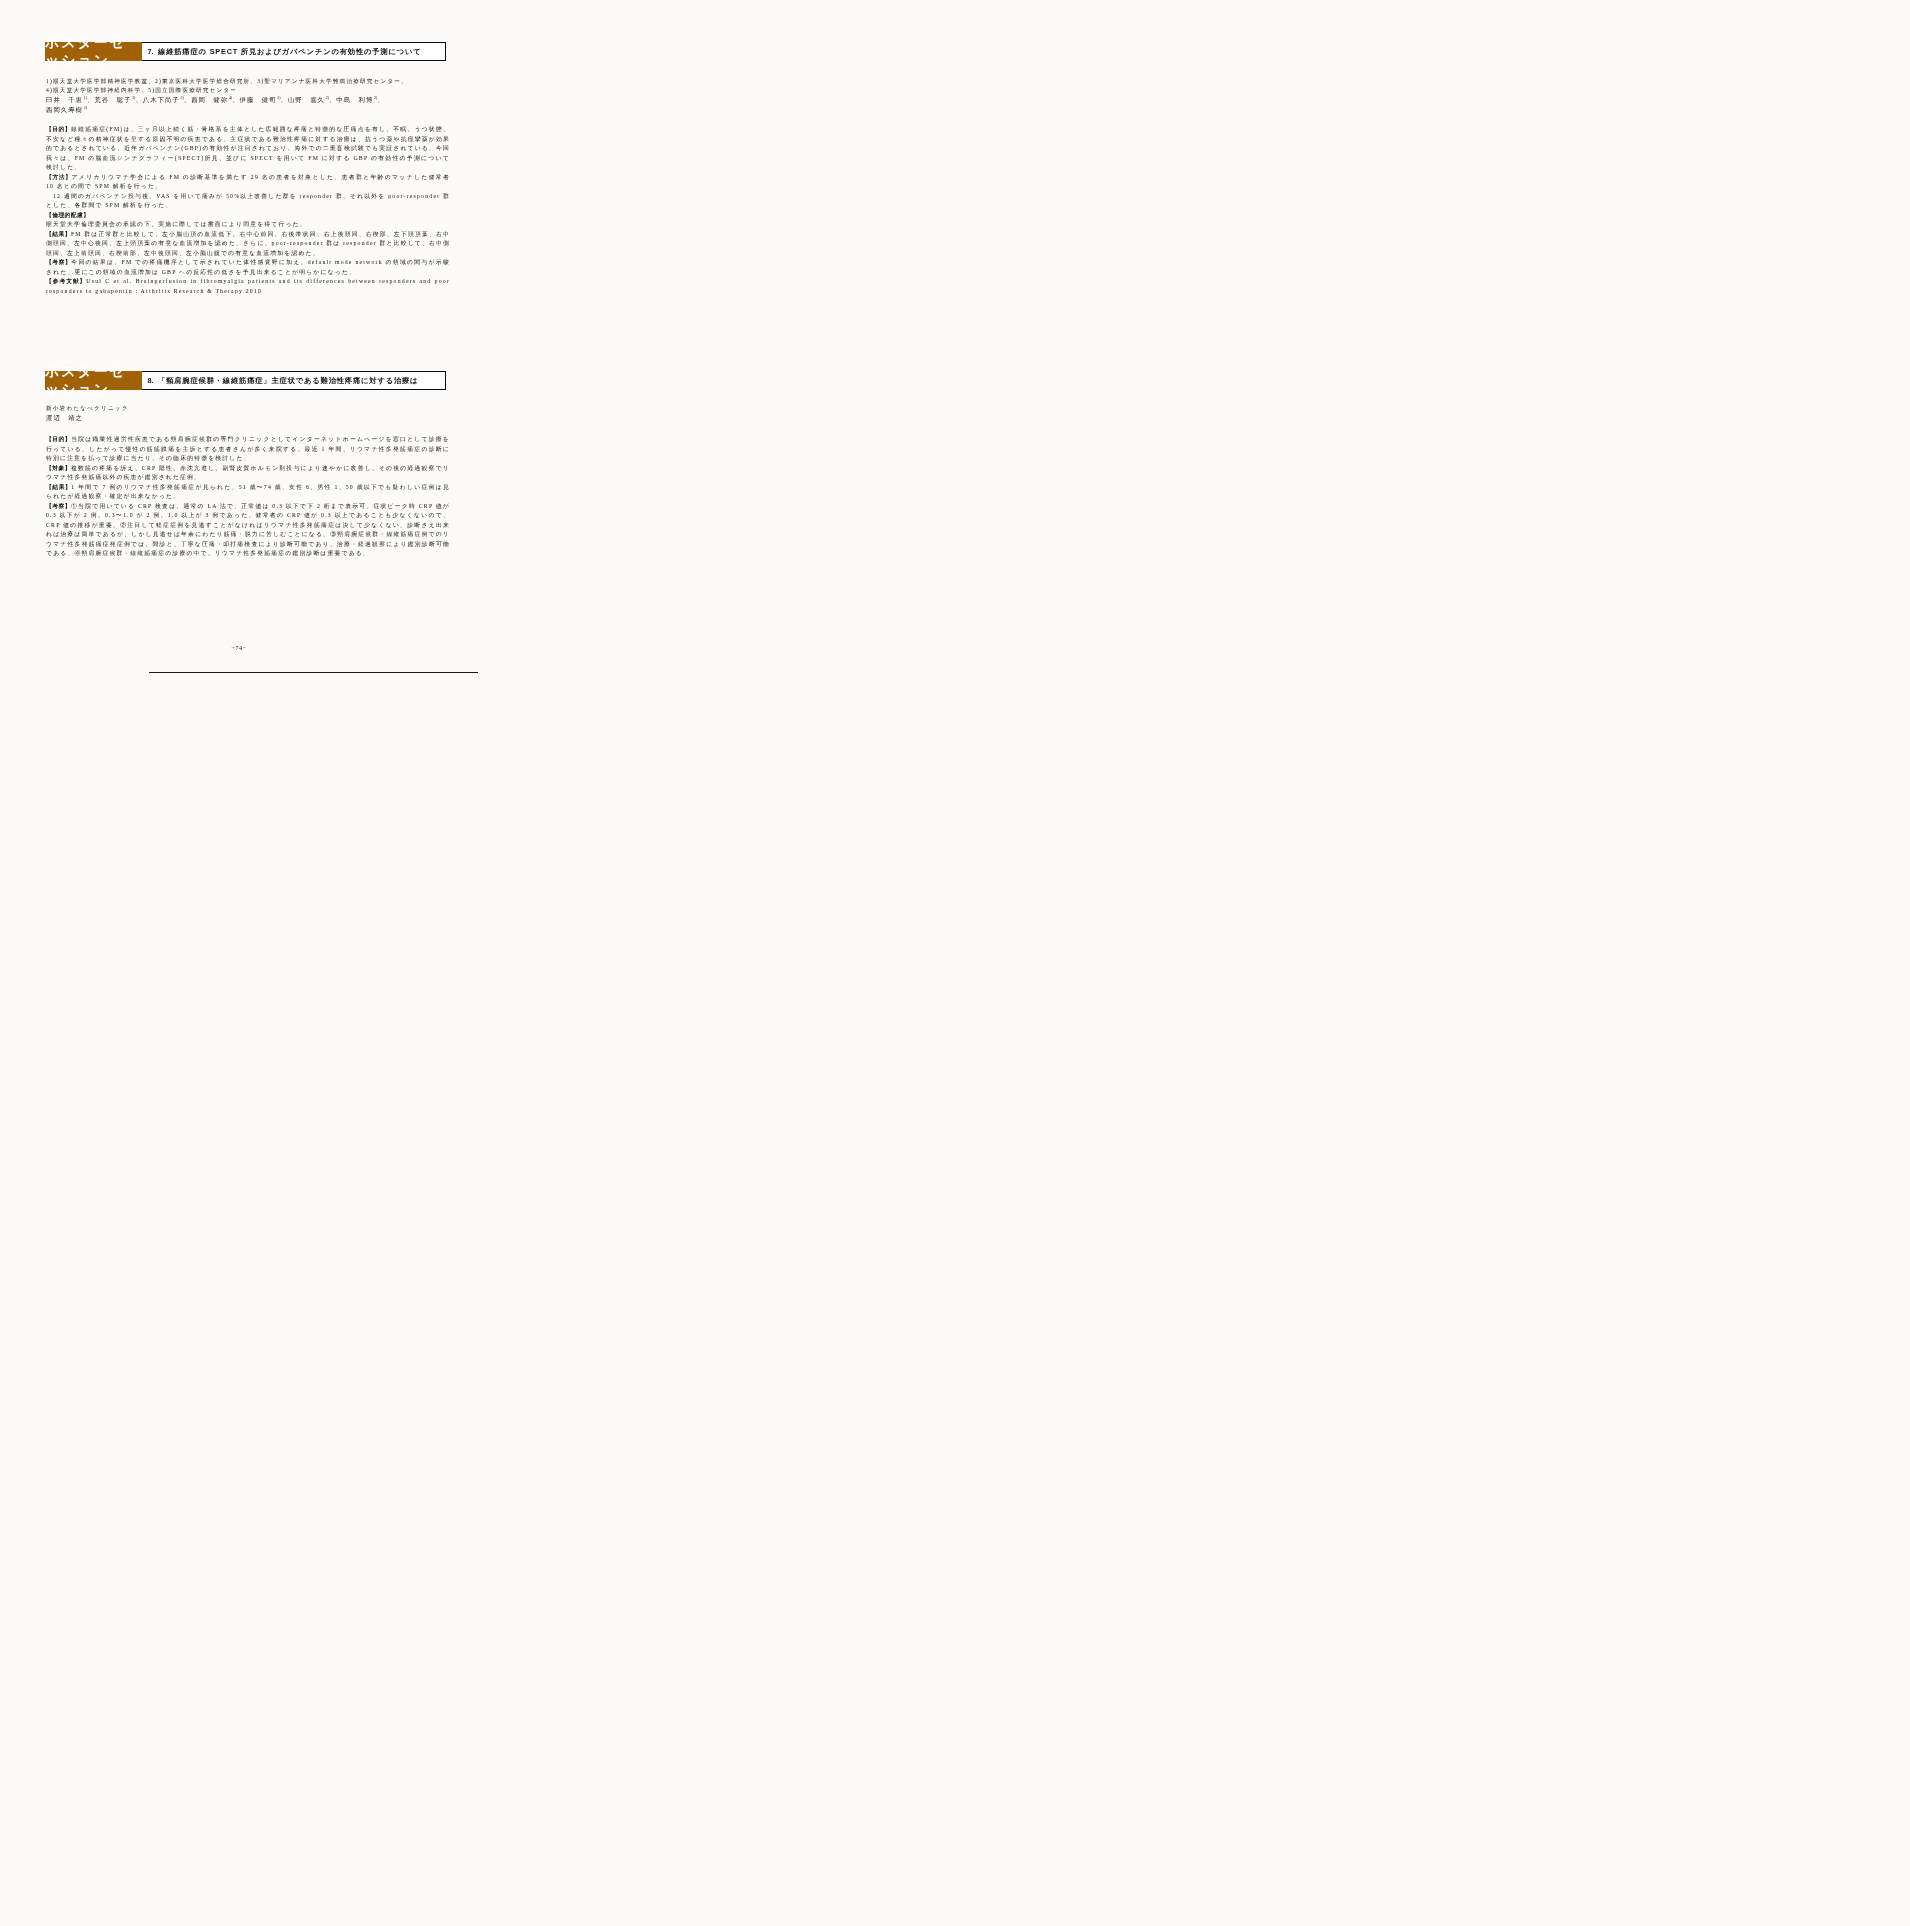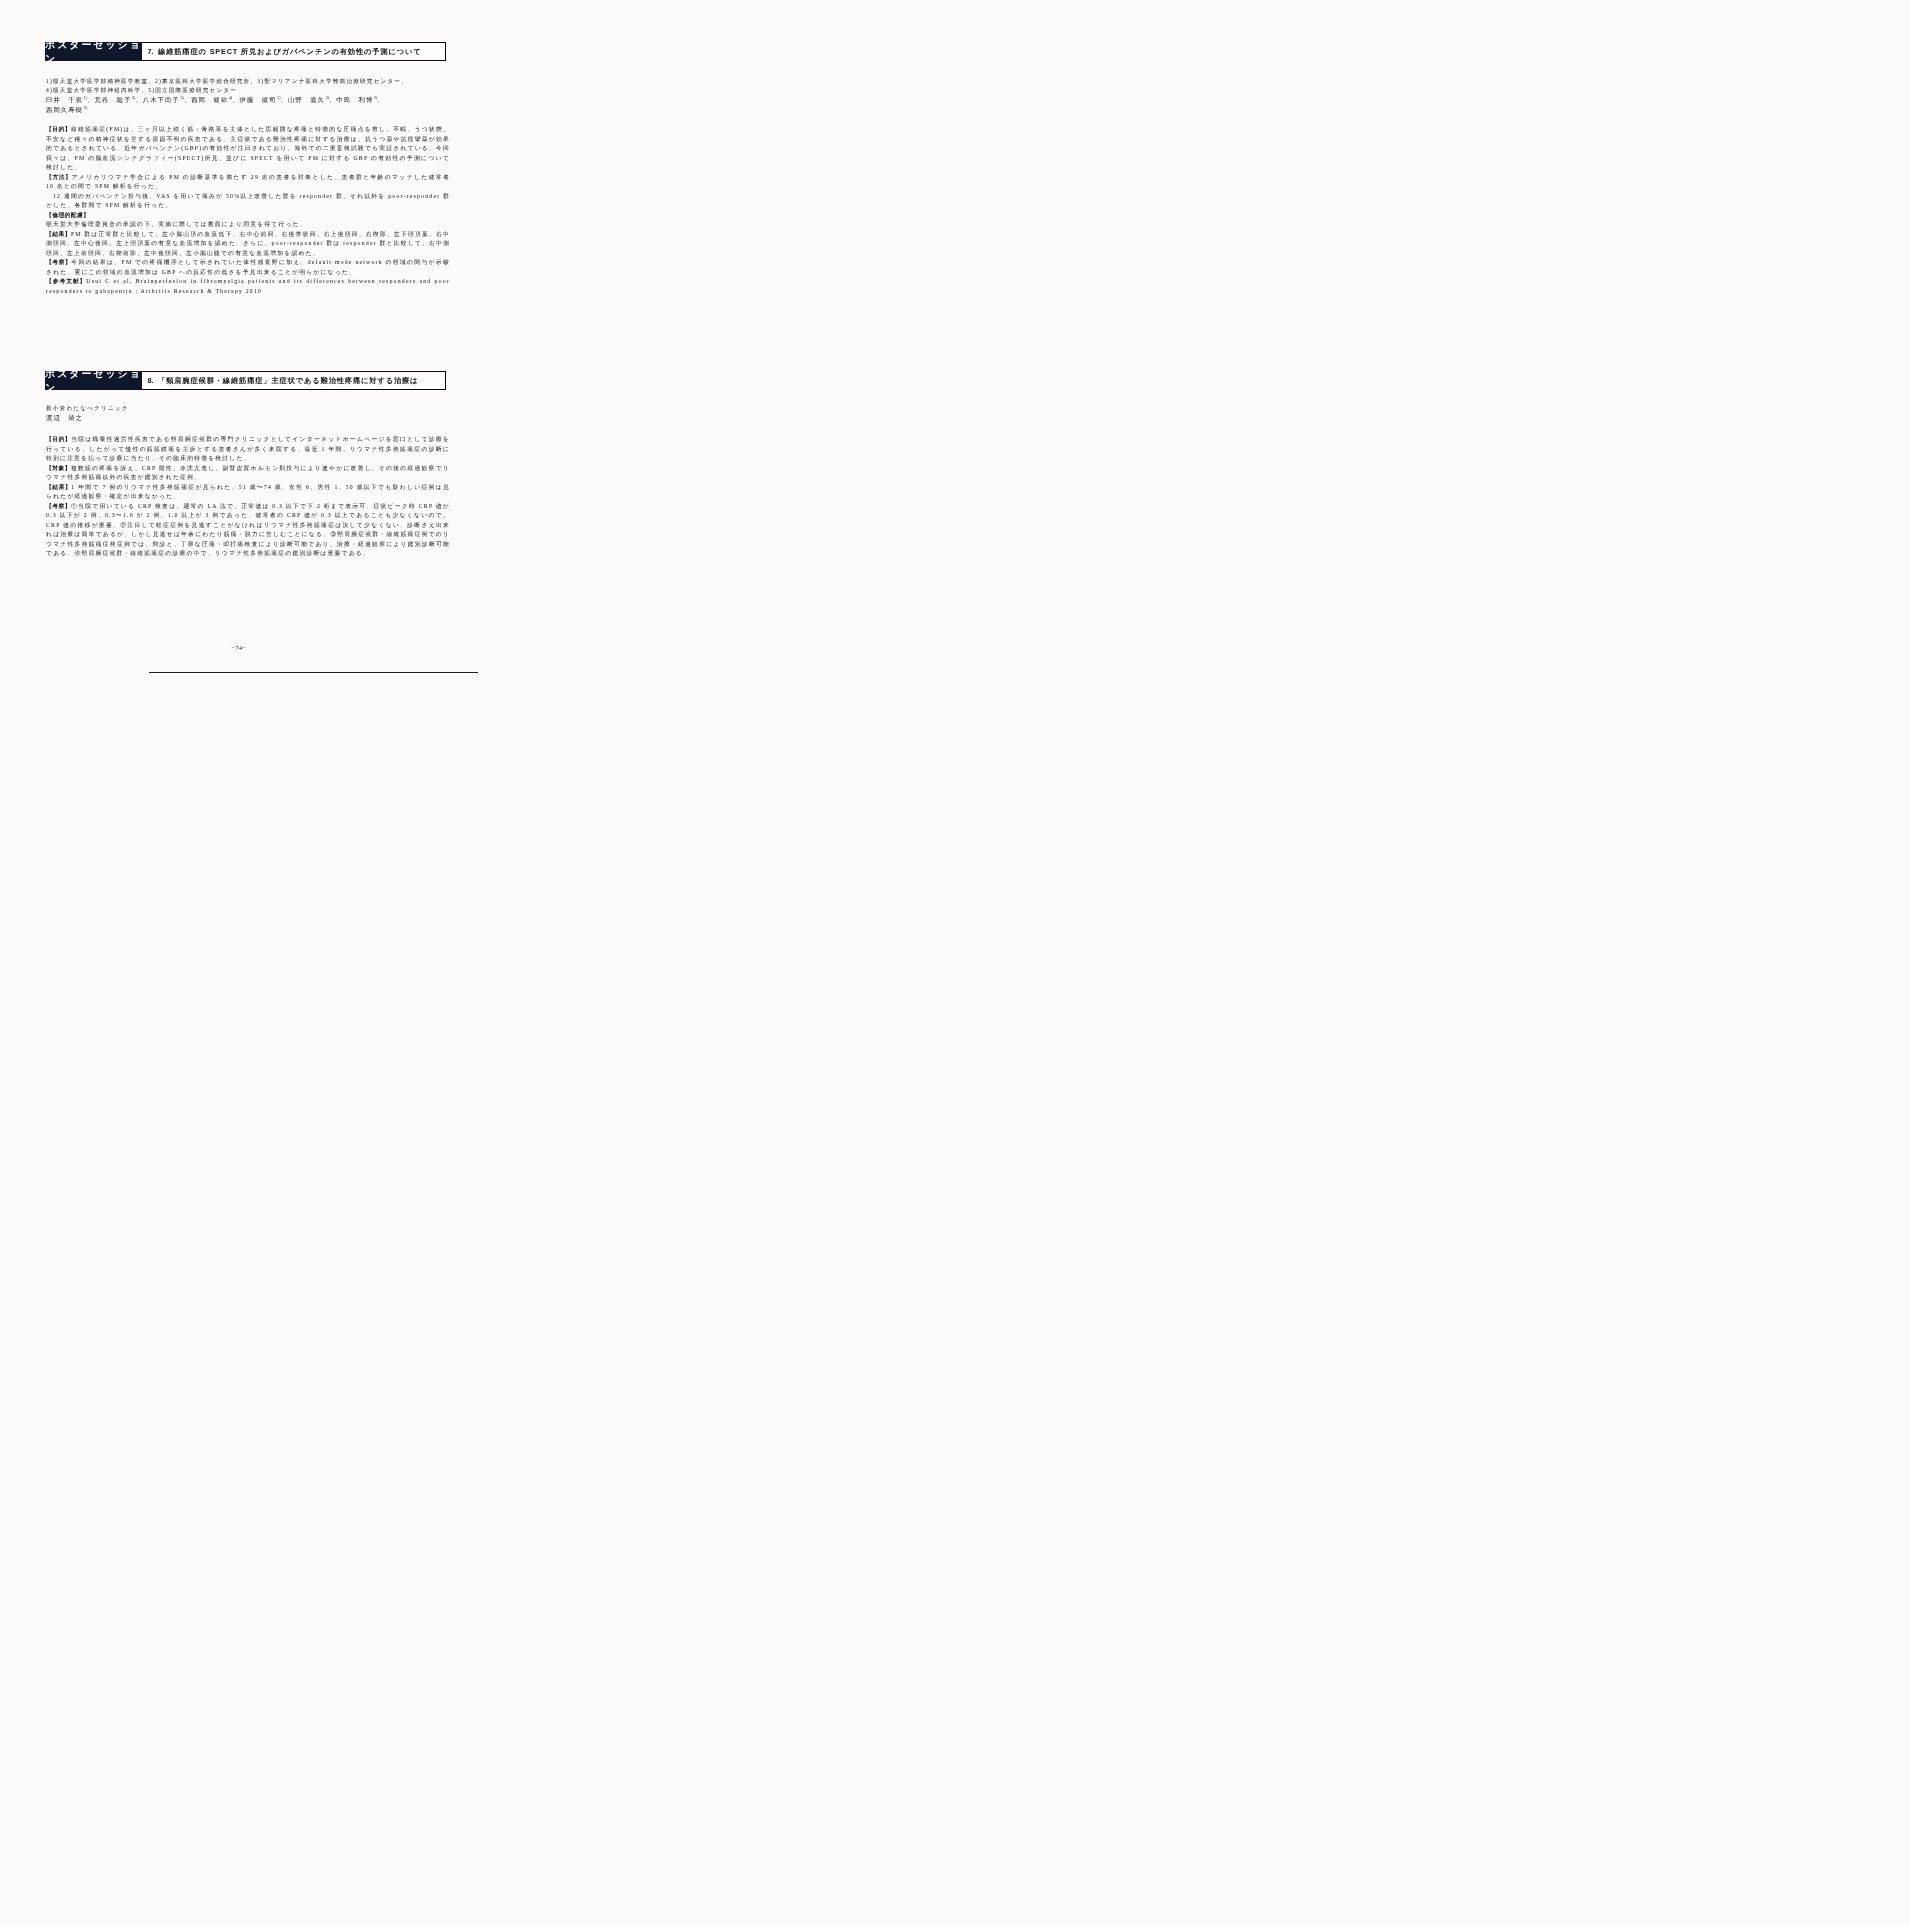--- a/index.html
+++ b/index.html
@@ -8,23 +8,23 @@
     background:#fcfbf9;color:#121212;
     font-family:"Liberation Serif","DejaVu Serif",serif;
     overflow:hidden;
   }
   .page{position:absolute;inset:0;}
   
   .session-header{position:absolute;left:45px;width:401px;height:19px;display:flex;}
   .session-header.h1{top:42px;}
   .session-header.h2{top:371px;}
   .session-label{
-    width:97px;background:#0f172a;color:#ffffff;
+    width:97px;background:#a16207;color:#ffffff;
     font-family:"Liberation Sans","DejaVu Sans",sans-serif;
-    font-weight:bold;font-size:10px;letter-spacing:1.9px;
+    font-weight:bold;font-size:14px;letter-spacing:1.9px;
     display:flex;align-items:center;justify-content:center;
     flex:0 0 auto;
   }
   .session-title-box{
     flex:1;border:1.2px solid #0a0a0a;border-left:none;box-sizing:border-box;
     display:flex;align-items:center;background:#fefefe;
     font-family:"Liberation Sans","DejaVu Sans",sans-serif;
     font-weight:bold;font-size:7.3px;letter-spacing:0.8px;
     padding-left:5.4px;white-space:nowrap;
   }

